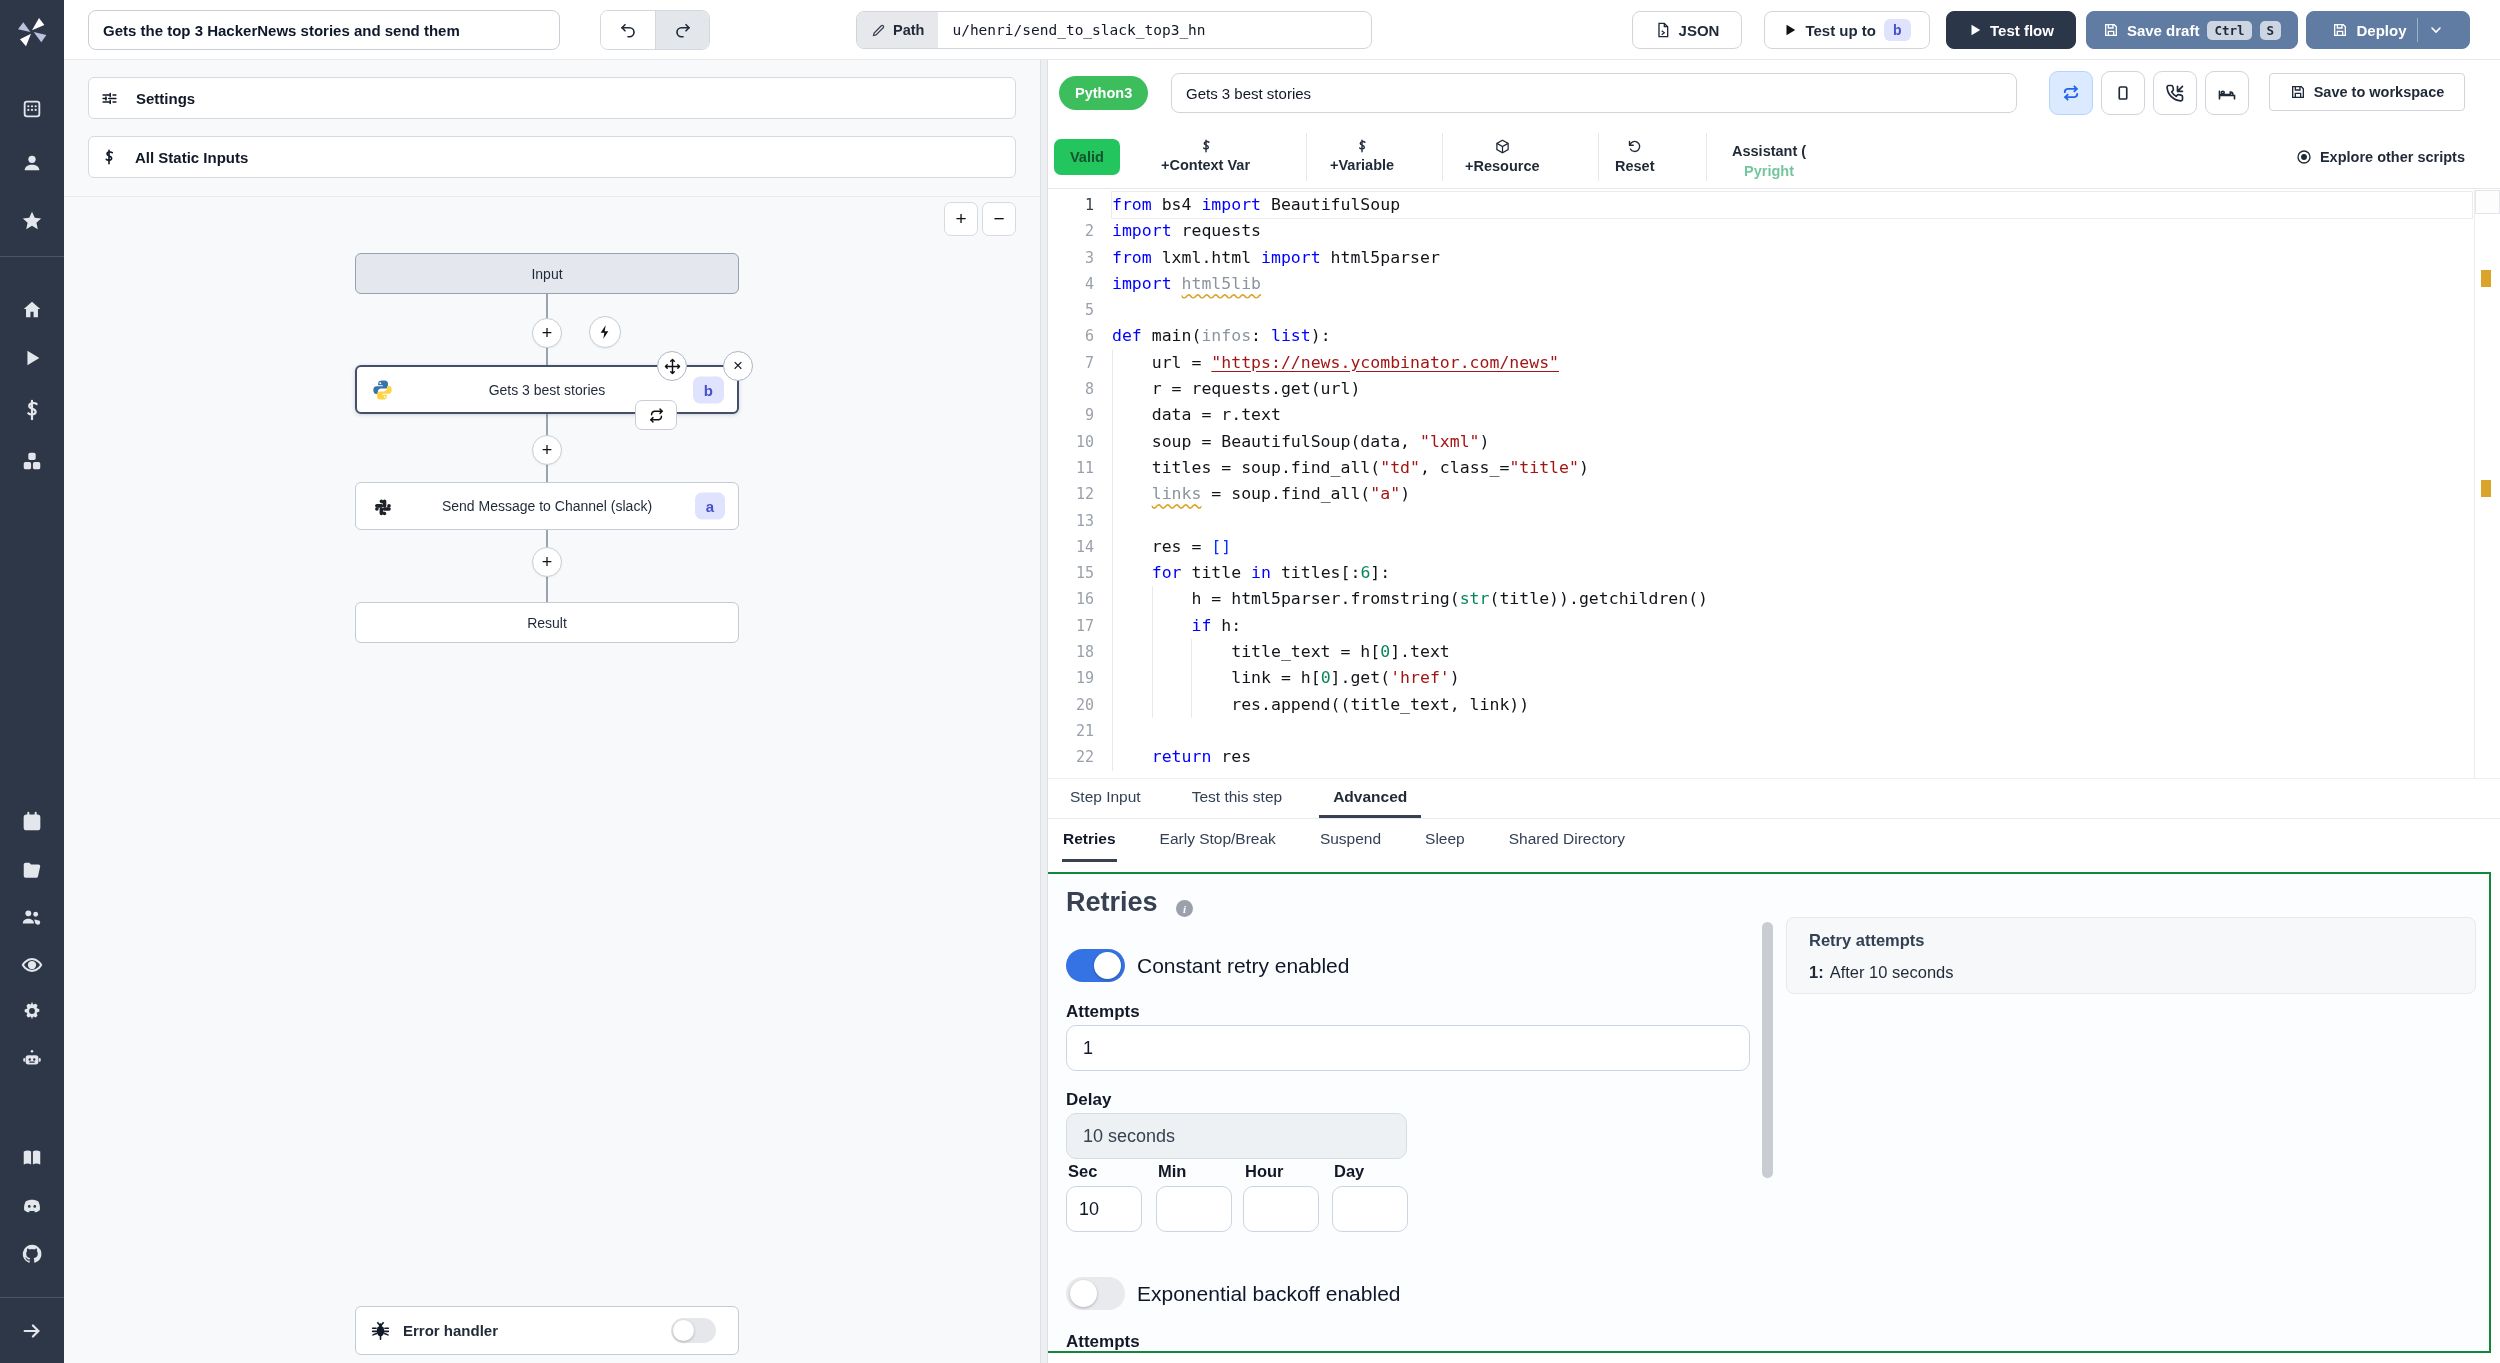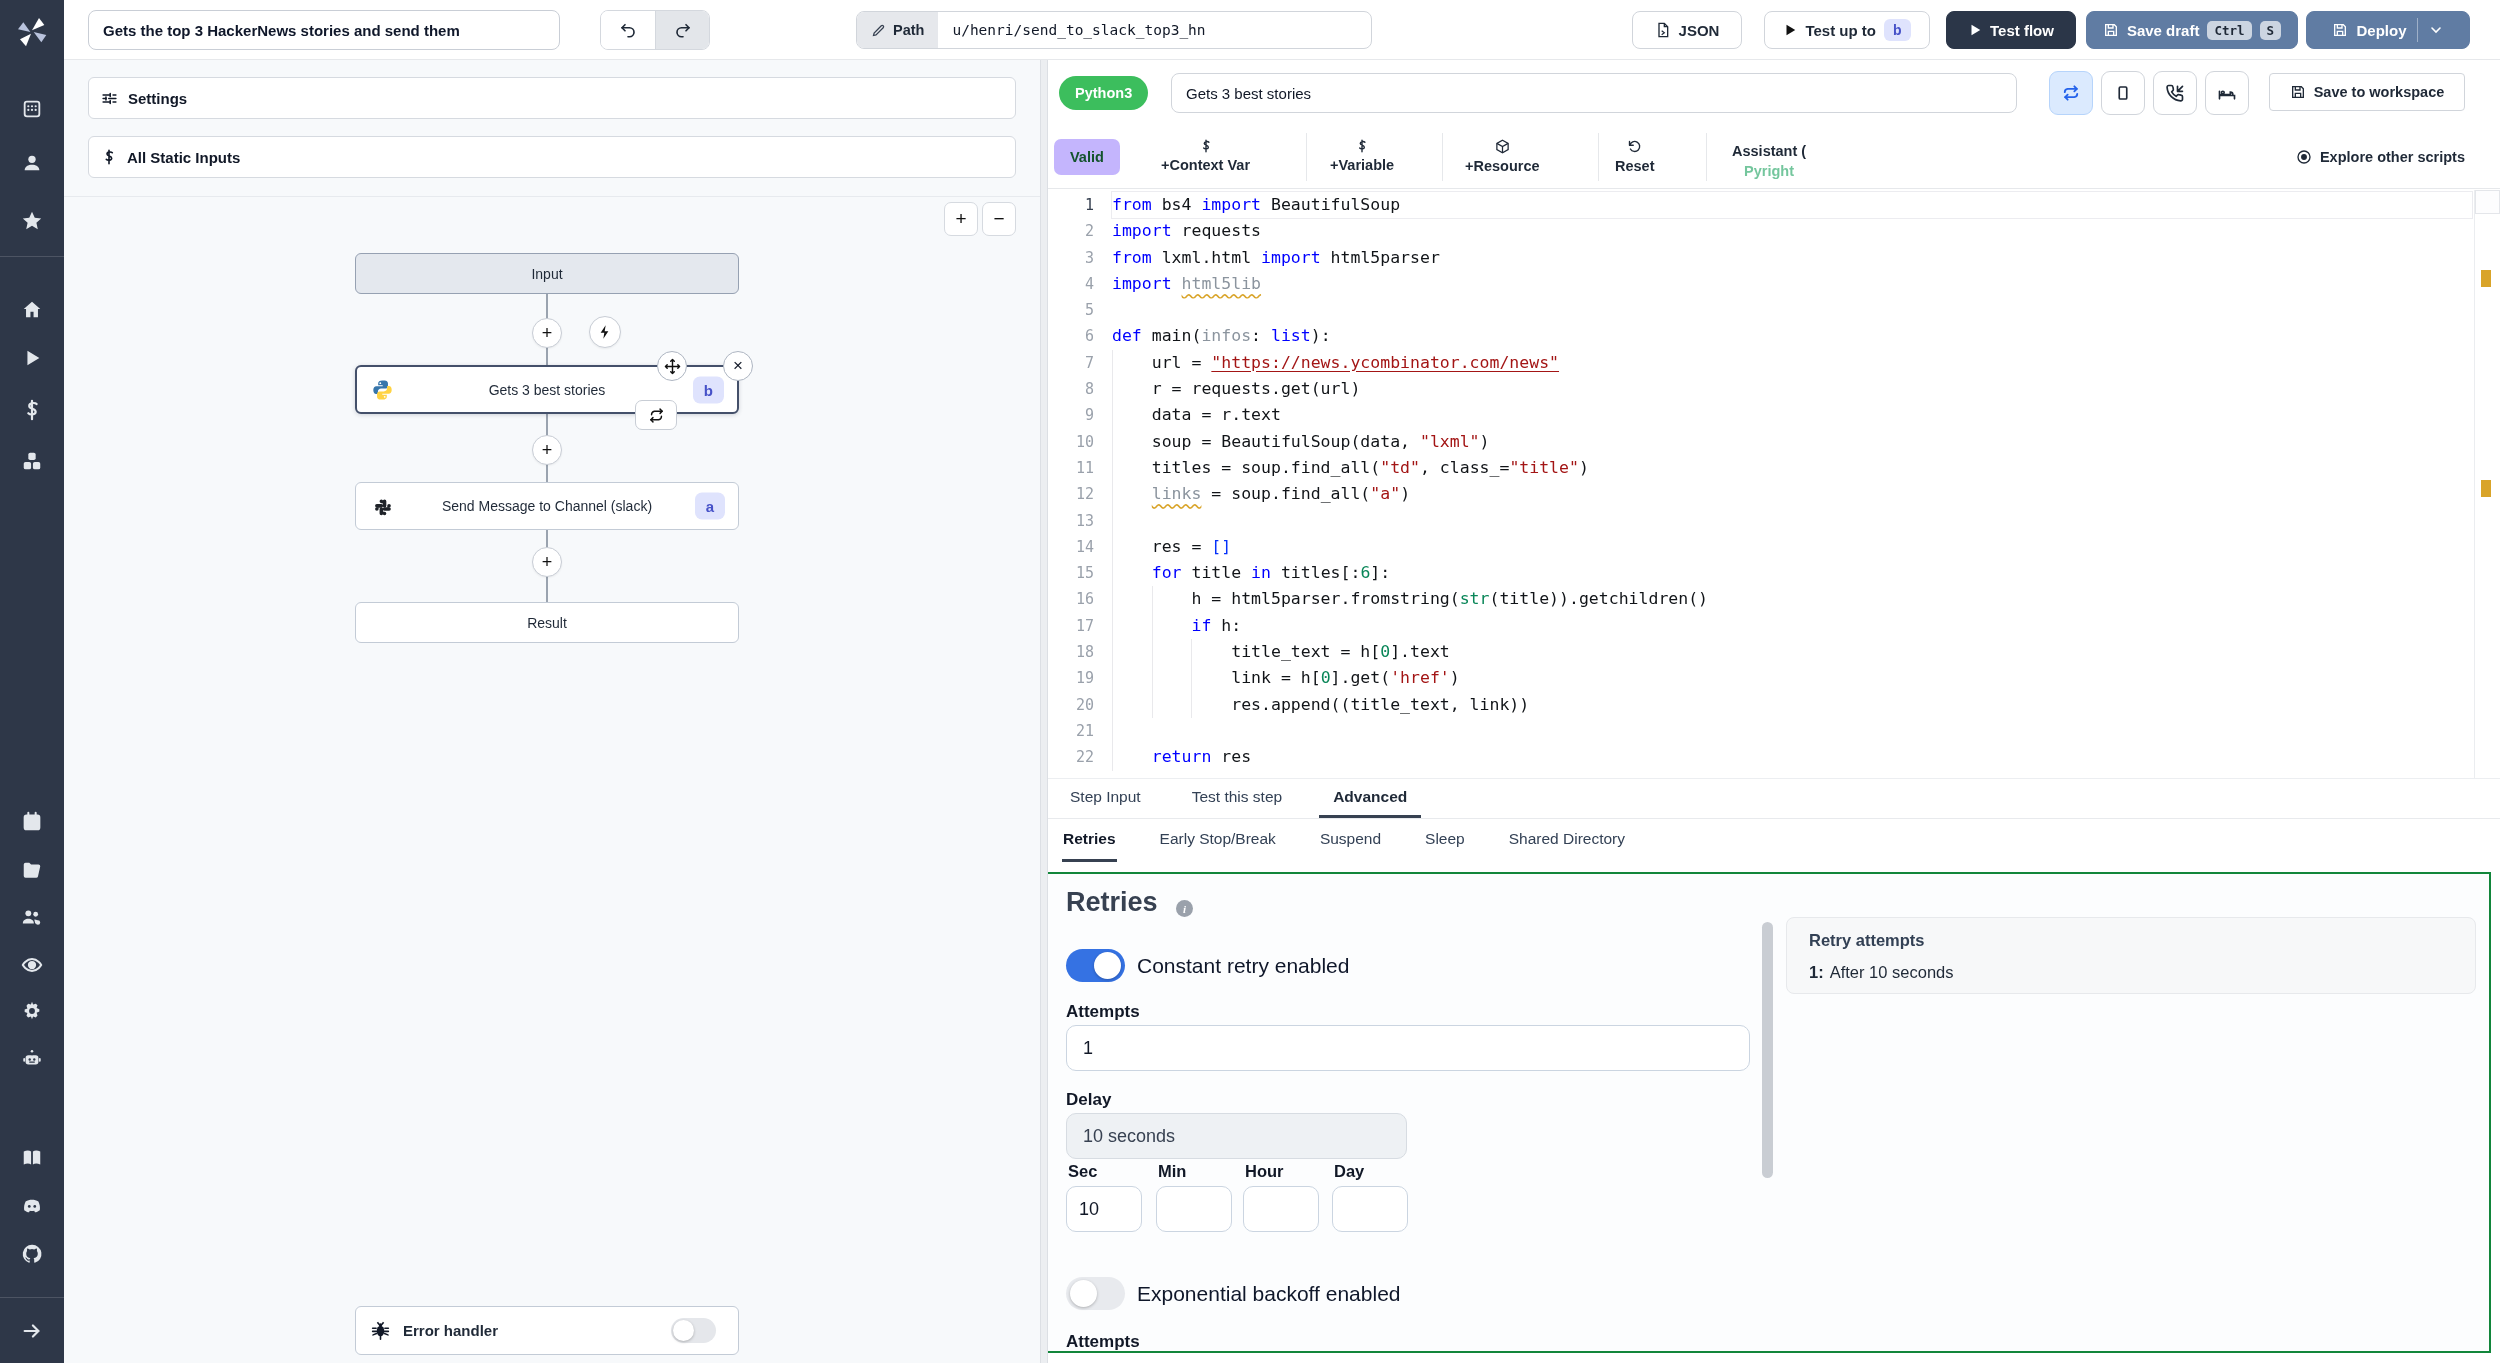--- a/index.html
+++ b/index.html
@@ -25,21 +25,21 @@
   .path-value { display:flex; align-items:center; padding:0 14px; font-family:"DejaVu Sans Mono",monospace; font-size:14.5px; color:#111827; }
   .tb-btn { position:absolute; top:11px; height:38px; border:1px solid #d1d5db; border-radius:8px; background:#fff; display:flex; align-items:center; justify-content:center; gap:8px; font-size:15px; font-weight:700; color:#1f2937; cursor:pointer; }
   .tb-dark { background:#2b3648; border-color:#2b3648; color:#fff; }
   .tb-slate { background:#607ca3; border-color:#607ca3; color:#fff; }
   .kbd { background:#ccd5e1; color:#1f2937; border-radius:5px; padding:2px 7px; font-family:"DejaVu Sans Mono",monospace; font-size:12.5px; font-weight:700; }
   .mini-badge { background:#dfe3fd; color:#4651c8; font-weight:700; border-radius:6px; padding:3px 9px; font-size:14px; }
   .dp-sep { width:1px; height:24px; background:rgba(255,255,255,.4); margin:0 2px; }
 
   
   .flow-panel { position:absolute; left:64px; top:60px; width:976px; height:1303px; background:#f7f9fb; }
-  .bar { position:absolute; left:24px; width:928px; height:42px; background:#fff; border:1px solid #d6dae0; border-radius:6px; display:flex; align-items:center; gap:10px; padding:0 12px; font-size:15px; font-weight:700; color:#111827; cursor:pointer; }
+  .bar { position:absolute; left:24px; width:928px; height:42px; background:#fff; border:1px solid #d6dae0; border-radius:6px; display:flex; align-items:center; gap:18px; padding:0 12px; font-size:15px; font-weight:700; color:#111827; cursor:pointer; }
   .flow-divider { position:absolute; left:0; top:136px; width:976px; height:1px; background:#e7eaee; }
   .zoom-btn { position:absolute; width:34px; height:34px; top:142px; background:#fff; border:1px solid #d6dae0; border-radius:7px; font-size:19px; color:#111; display:flex; align-items:center; justify-content:center; cursor:pointer; }
   .edge { position:absolute; left:482px; width:1.5px; background:#9aa3af; z-index:0; }
   .node { position:absolute; left:291px; width:384px; background:#fff; border:1px solid #c3cbd6; border-radius:6px; display:flex; align-items:center; justify-content:center; font-size:14px; color:#1f2937; z-index:2; cursor:pointer; }
   .node-input { background:#e4e8ee; border-color:#96a1b2; }
   .node-selected { border:2.5px solid #44506a; box-shadow:0 1px 4px rgba(30,41,59,.18); }
   .node-icon-left { position:absolute; left:14px; top:50%; transform:translateY(-50%); width:23px; height:23px; }
   .node-badge { position:absolute; right:13px; top:50%; transform:translateY(-50%); background:#dfe3fd; color:#4651c8; font-weight:700; font-size:15px; border-radius:7px; padding:5px 11px; }
   .pcircle { position:absolute; width:30px; height:30px; border-radius:50%; background:#fff; border:1px solid #c8cdd5; display:flex; align-items:center; justify-content:center; font-size:18px; color:#111; z-index:3; cursor:pointer; box-shadow:0 1px 2px rgba(0,0,0,.06); }
   .node-ctl { position:absolute; width:30px; height:30px; border-radius:50%; background:#fff; border:1px solid #aeb6c2; display:flex; align-items:center; justify-content:center; z-index:4; cursor:pointer; }
@@ -53,21 +53,21 @@
   .splitter { position:absolute; left:1040px; top:60px; width:8px; height:1303px; background:#eceef1; border-left:1px solid #dcdfe4; border-right:1px solid #dcdfe4; cursor:col-resize; z-index:10; }
 
   
   .right-panel { position:absolute; left:1048px; top:60px; width:1452px; height:1303px; background:#fff; }
   .lang-badge { position:absolute; left:11px; top:16px; height:34px; background:#3cbe5d; color:#fff; font-size:14.5px; font-weight:700; border-radius:999px; display:flex; align-items:center; padding:0 16px; }
   .step-title { position:absolute; left:123px; top:13px; width:846px; height:40px; border:1px solid #d1d5db; border-radius:8px; padding:0 14px; font-size:15px; color:#111827; font-family:"Liberation Sans",sans-serif; }
   .hdr-ico { position:absolute; top:11px; width:44px; height:44px; border:1px solid #d1d5db; border-radius:9px; background:#fff; display:flex; align-items:center; justify-content:center; cursor:pointer; }
   .hdr-ico.active { background:#dbeafe; border-color:#b6d4fb; }
   .save-ws { position:absolute; left:1221px; top:13px; width:196px; height:38px; border:1px solid #d1d5db; border-radius:4px; background:#fff; display:flex; align-items:center; justify-content:center; gap:8px; font-size:14.5px; font-weight:700; color:#1f2937; cursor:pointer; }
   .code-toolbar { position:absolute; left:0; top:65px; width:1452px; height:64px; border-bottom:1px solid #e6e8eb; background:#fff; }
-  .valid-badge { position:absolute; left:6px; top:14px; height:36px; background:#c4b5fd; color:#14532d; font-weight:700; font-size:14.5px; border-radius:7px; display:flex; align-items:center; padding:0 16px; }
+  .valid-badge { position:absolute; left:6px; top:14px; height:36px; background:#22c55e; color:#14532d; font-weight:700; font-size:14.5px; border-radius:7px; display:flex; align-items:center; padding:0 16px; }
   .ct-item { position:absolute; top:14px; height:36px; display:flex; align-items:center; gap:4px; font-size:14.5px; font-weight:600; color:#1f2937; cursor:pointer; background:none; border:none; font-family:"Liberation Sans",sans-serif;flex-direction:column; }
   .ct-sep { position:absolute; top:8px; width:1px; height:48px; background:#e6e8eb; }
   .lint1 { color:#74c69d; } .lint2 { color:#2f9e63; font-weight:700; } .lint3 { color:#a5d8b8; }
   .explore { position:absolute; right:35px; top:14px; height:36px; display:flex; align-items:center; gap:8px; font-size:14.5px; font-weight:600; color:#1f2937; cursor:pointer; background:none; border:none; font-family:"Liberation Sans",sans-serif; }
 
   
   .code-area { position:absolute; left:0; top:130px; width:1452px; height:588px; background:#fff; overflow:hidden; cursor:text; }
   .gutter { position:absolute; left:0; top:2px; width:64px; }
   .gnum { height:26.3px; line-height:26.3px; text-align:right; padding-right:18px; font-family:"DejaVu Sans Mono",monospace; font-size:15px; color:#9aa1ab; }
   .gnum.cur { color:#374151; }

